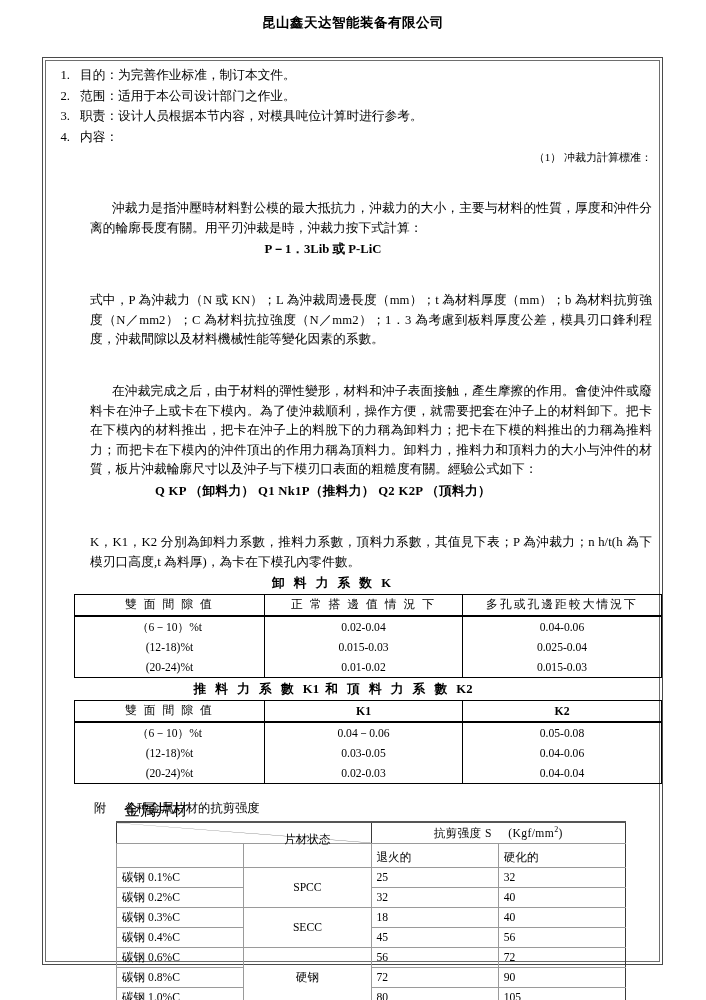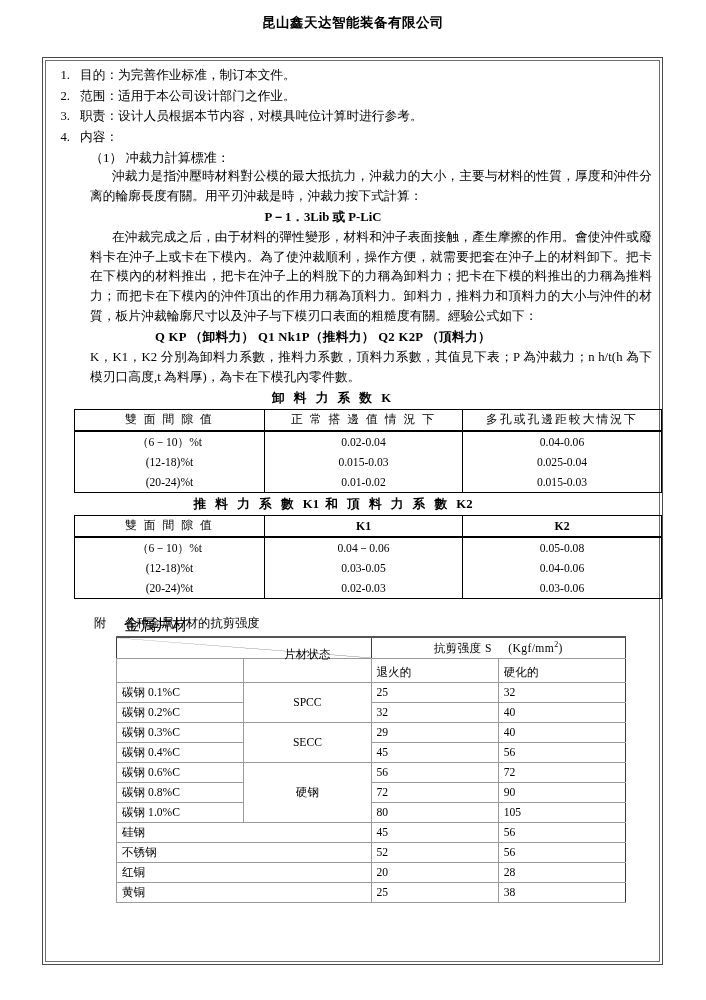--- a/index.html
+++ b/index.html
@@ -67,32 +67,34 @@
     width: 26px;
     flex: 0 0 26px;
     text-align: right;
     padding-right: 10px;
     box-sizing: border-box;
   }
   .clause .txt { flex: 1 1 auto; }
 
   
   .sub-head {
-    font-size: 13px;
+    font-size: 11px;
     line-height: 19px;
     margin-left: 36px;
     margin-top: 1px;
+    text-align: right;
   }
   .para {
     font-size: 12.7px;
     line-height: 19.6px;
     margin-left: 36px;
     text-indent: 22px;
     text-align: justify;
     letter-spacing: 0.1px;
+    margin-top: 32px;
   }
   .para.noind { text-indent: 0; }
   .formula {
     text-align: center;
     font-size: 12.7px;
     line-height: 20px;
     font-weight: bold;
     margin: 1px 0 1px 0;
     padding-right: 60px;
   }
@@ -235,20 +237,21 @@
         <span class="txt">内容：</span>
       </li>
     </ul>
 
     <div class="sub-head">（1） 冲裁力計算標准：</div>
 
     <div class="para">沖裁力是指沖壓時材料對公模的最大抵抗力，沖裁力的大小，主要与材料的性質，厚度和沖件分离的輪廓長度有關。用平刃沖裁是時，沖裁力按下式計算：</div>
 
     <div class="formula">P－1．3Lib 或 P-LiC</div>
 
+    <div class="para noind">式中，P 為沖裁力（N 或 KN）；L 為沖裁周邊長度（mm）；t 為材料厚度（mm）；b 為材料抗剪強度（N／mm2）；C 為材料抗拉強度（N／mm2）；1．3 為考慮到板料厚度公差，模具刃口鋒利程度，沖裁間隙以及材料機械性能等變化因素的系數。</div>
 
     <div class="para">在沖裁完成之后，由于材料的彈性變形，材料和沖子表面接触，產生摩擦的作用。會使沖件或廢料卡在沖子上或卡在下模內。為了使沖裁順利，操作方便，就需要把套在沖子上的材料卸下。把卡在下模內的材料推出，把卡在沖子上的料脫下的力稱為卸料力；把卡在下模的料推出的力稱為推料力；而把卡在下模內的沖件頂出的作用力稱為頂料力。卸料力，推料力和頂料力的大小与沖件的材質，板片沖裁輪廓尺寸以及沖子与下模刃口表面的粗糙度有關。經驗公式如下：</div>
 
     <div class="formula row2">Q  KP  （卸料力）    Q1  Nk1P（推料力）  Q2  K2P  （頂料力）</div>
 
     <div class="para noind">K，K1，K2 分別為卸料力系數，推料力系數，頂料力系數，其值見下表；P 為沖裁力；n  h/t(h 為下模刃口高度,t 為料厚)，為卡在下模孔內零件數。</div>
 
     <div class="tbl-caption">卸 料 力 系 数 K</div>
 
     <table class="coef">
@@ -297,21 +300,21 @@
           <td>0.05-0.08</td>
         </tr>
         <tr>
           <td>(12-18)%t</td>
           <td>0.03-0.05</td>
           <td>0.04-0.06</td>
         </tr>
         <tr>
           <td>(20-24)%t</td>
           <td>0.02-0.03</td>
-          <td>0.03-0.06</td>
+          <td>0.04-0.04</td>
         </tr>
       </tbody>
     </table>
 
     <div class="appendix-line">
       <span class="ap-label">附</span><span>各种金属片材的抗剪强度</span>
     </div>
 
     <table class="shear">
       <tbody>
@@ -343,21 +346,21 @@
         </tr>
         <tr>
           <td class="mat-name">碳钢 0.2%C</td>
           <td class="val-col">32</td>
           <td class="val-col thick-r">40</td>
         </tr>
 
         <tr>
           <td class="mat-name rowgap-strong">碳钢 0.3%C</td>
           <td class="mat-grade rowgap-strong" rowspan="2">SECC</td>
-          <td class="val-col rowgap-strong">29</td>
+          <td class="val-col rowgap-strong">18</td>
           <td class="val-col rowgap-strong thick-r">40</td>
         </tr>
         <tr>
           <td class="mat-name">碳钢 0.4%C</td>
           <td class="val-col">45</td>
           <td class="val-col thick-r">56</td>
         </tr>
 
         <tr>
           <td class="mat-name rowgap-strong">碳钢 0.6%C</td>

